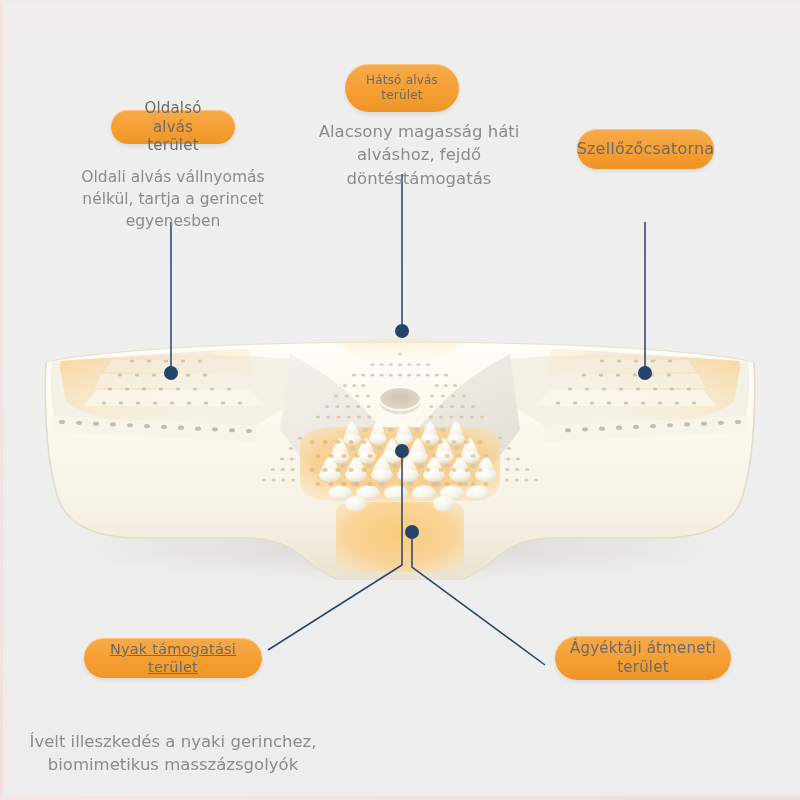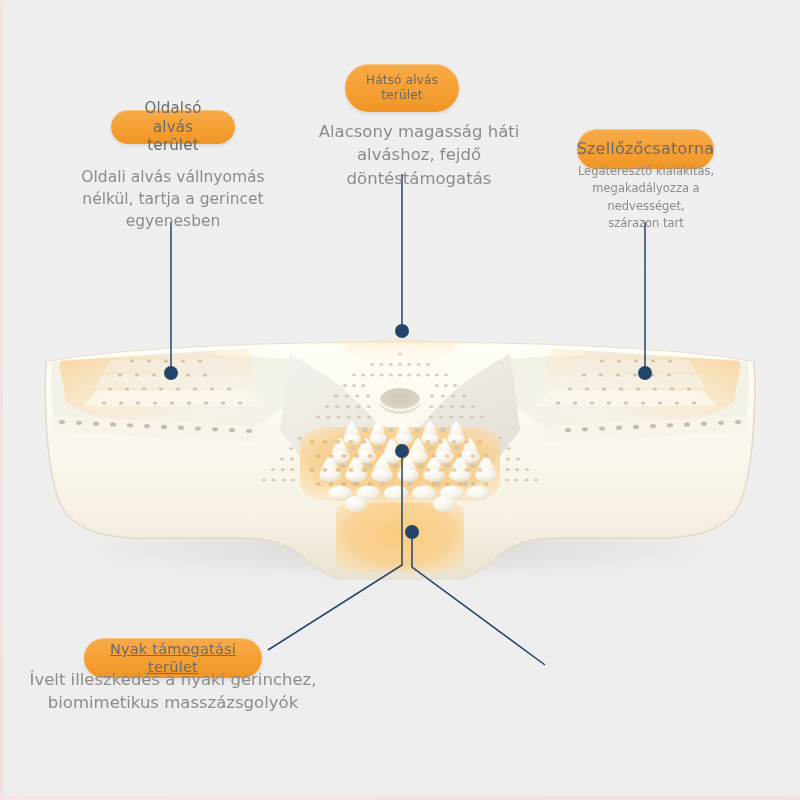--- a/index.html
+++ b/index.html
@@ -40,21 +40,21 @@
   .desc{
     position:absolute;
     color:#8d8b89;
     text-align:center;
     line-height:1.42;
     white-space:pre-line;
   }
   #desc-side   {left:62px;  top:157px; width:222px; font-size:15.5px;margin-top:9px;}
   #desc-back   {left:292px; top:120px; width:254px; font-size:16.5px;}
   #desc-vent   {left:552px; top:163px; width:188px; font-size:11.5px; line-height:1.5;}
-  #desc-neck   {left:18px;  top:668px; width:310px; font-size:16.5px;}
+  #desc-neck   {left:18px;  top:730px; width:310px; font-size:16.5px;}
   #desc-lumbar {left:510px; top:678px; width:282px; font-size:19.5px; line-height:1.38;}
 
   
   .connectors{position:absolute;left:0;top:0;width:800px;height:800px;pointer-events:none;}
 
   
   .pillow-wrap{position:absolute;left:0;top:250px;width:800px;height:330px;}
 </style>
 </head>
 <body>
@@ -565,28 +565,27 @@
       <circle cx="412" cy="532" r="7"></circle>
     </g>
   </svg>
 
   <div class="badge" id="badge-side">Oldalsó
 alvás terület</div>
   <div class="badge" id="badge-back">Hátsó alvás
 terület</div>
   <div class="badge" id="badge-vent">Szellőzőcsatorna</div>
   <div class="badge" id="badge-neck">Nyak támogatási terület</div>
+  <div class="badge" id="badge-lumbar">Ágyéktáji
+átmeneti terület</div>
 
   <div class="desc" id="desc-side">Oldali alvás vállnyomás
 nélkül, tartja a gerincet
 egyenesben</div>
   <div class="desc" id="desc-back">Alacsony magasság háti
 alváshoz, fejdő döntéstámogatás</div>
-  <div class="desc" id="desc-vent">Légáteresztő kialakítás,
-megakadályozza a nedvességet,
-szárazon tart</div>
   <div class="desc" id="desc-neck">Ívelt illeszkedés a nyaki gerinchez,
 biomimetikus masszázsgolyók</div>
 
   <div class="edge-pink-l"></div>
   <div class="edge-pink-t"></div>
   <div class="edge-pink-b"></div>
 </div>
 
 </body></html>

